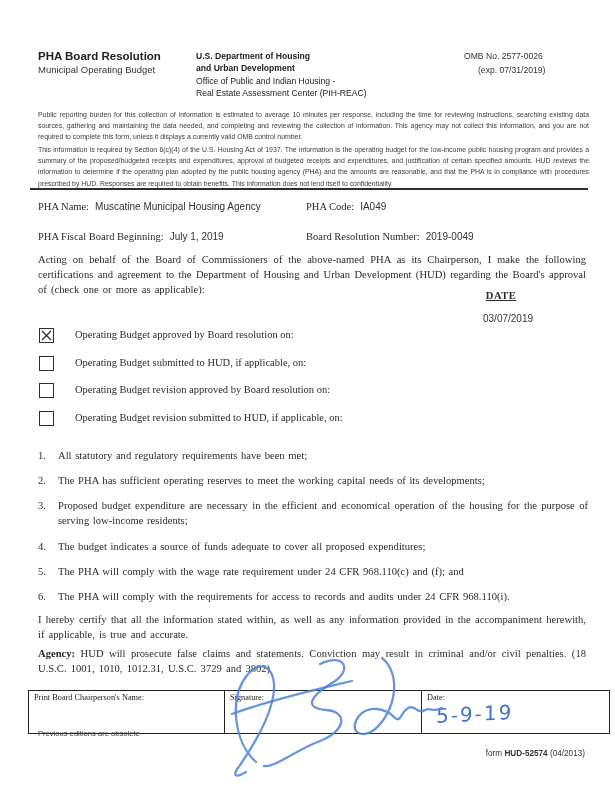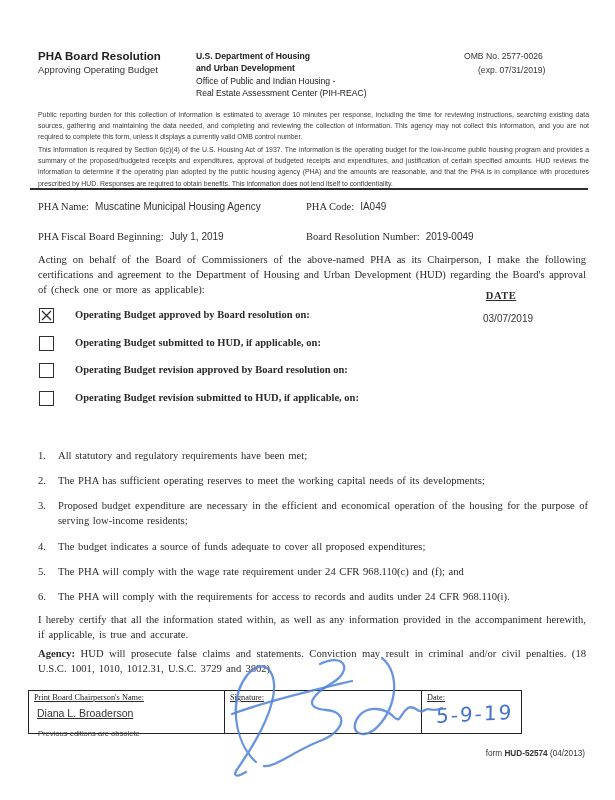--- a/index.html
+++ b/index.html
@@ -29,39 +29,39 @@
   #row-fy{top:231px;}
   .flabel{font-family:"Liberation Serif",serif;}
   .fvalue{font-family:"Liberation Sans",sans-serif;font-size:10px;color:#333;margin-left:6px;}
   .fpair2{position:absolute;left:268px;top:0;white-space:nowrap;}
   
   .para{position:absolute;left:38px;width:548px;font-size:10.6px;line-height:15px;text-align:justify;word-spacing:1.5px;}
   #acting{top:252px;}
   #date-head{position:absolute;top:290px;left:468px;width:66px;text-align:center;
              font-weight:bold;font-size:10.5px;text-decoration:underline;letter-spacing:.5px;}
   
-  .cbrows{position:absolute;top:308px;left:38px;width:552px;font-weight:bold;}
+  .cbrows{position:absolute;top:328px;left:38px;width:552px;}
   .cbrow{position:relative;height:27.5px;}
   .cbox{position:absolute;left:1px;top:0;width:13px;height:13px;border:1.5px solid #2e2e2e;background:#fff;}
   .cbox svg{position:absolute;left:0;top:0;width:13px;height:13px;}
   .cblabel{position:absolute;left:37px;top:1px;font-size:10.5px;white-space:nowrap;}
   #cb-date-0{position:absolute;top:313px;left:483px;font-family:"Liberation Sans",sans-serif;font-size:10px;color:#333;}
   
   #certify{position:absolute;top:424px;left:38px;font-size:10.6px;}
   .cert-list{position:absolute;top:448px;left:38px;width:550px;}
   .cert-item{display:flex;margin-bottom:10px;line-height:15px;font-size:10.6px;}
   .cert-item.two{margin-bottom:11px;}
   .cert-num{width:20px;flex:0 0 20px;}
   .cert-text{flex:1;text-align:justify;word-spacing:1px;}
   #hereby{top:612px;}
   #warning{top:646px;}
   .wlabel{font-weight:bold;}
   
-  .sigtable{position:absolute;top:690px;left:28px;width:494px;height:44px;display:flex;
-            border:1.5px solid #222;box-sizing:border-box;background:transparent;text-decoration:underline;}
+  .sigtable{position:absolute;top:690px;left:28px;width:582px;height:44px;display:flex;
+            border:1.5px solid #222;box-sizing:border-box;background:transparent;}
   .sigcell{box-sizing:border-box;padding:2px 5px;position:relative;}
   .sigcell + .sigcell{border-left:1.5px solid #222;}
   .c1{width:195px;}
   .c2{width:197px;}
   .c3{flex:1;}
   .siglabel{font-size:8.3px;color:#222;}
   .signame{font-family:"Liberation Sans",sans-serif;font-size:10.5px;color:#333;margin-top:5px;margin-left:3px;}
   .hand-date{position:absolute;left:14px;top:11px;font-family:"DejaVu Sans",sans-serif;
              font-size:20px;color:#3366cc;transform:rotate(-3deg) skewX(-4deg);letter-spacing:2px;opacity:.92;}
   
@@ -73,21 +73,21 @@
   .sig-overlay path{fill:none;stroke:#4f83d9;stroke-width:2.3;stroke-linecap:round;opacity:.85;}
 </style>
 </head>
 <body>
 
 <div class="page">
 
   <div class="header">
     <div class="h-left">
       <div class="h-title">PHA Board Resolution</div>
-      <div class="h-sub">Approving Operating Budget</div>
+      <div class="h-sub">Municipal Operating Budget</div>
     </div>
     <div class="h-center">
       <div class="b">U.S. Department of Housing</div>
       <div class="b">and Urban Development</div>
       <div>Office of Public and Indian Housing -</div>
       <div>Real Estate Assessment Center (PIH-REAC)</div>
     </div>
     <div class="h-right">
       <div>OMB No. 2577-0026</div>
       <div class="exp">(exp. 07/31/2019)</div>
@@ -171,21 +171,20 @@
   <div class="para" id="hereby">I hereby certify that all the information stated within, as well as any information provided in the accompaniment herewith, if applicable, is true and accurate.</div>
 
   <div class="para" id="warning">
     <span class="wlabel">Agency:</span>
     <span>HUD will prosecute false claims and statements.  Conviction may result in criminal and/or civil penalties. (18 U.S.C. 1001, 1010, 1012.31, U.S.C. 3729 and 3802)</span>
   </div>
 
   <div class="sigtable">
     <div class="sigcell c1">
       <div class="siglabel">Print Board Chairperson's Name:</div>
-      <div class="signame">Diana L. Broaderson</div>
     </div>
     <div class="sigcell c2">
       <div class="siglabel">Signature:</div>
     </div>
     <div class="sigcell c3">
       <div class="siglabel">Date:</div>
       <div class="hand-date">5-9-19</div>
     </div>
   </div>
 

